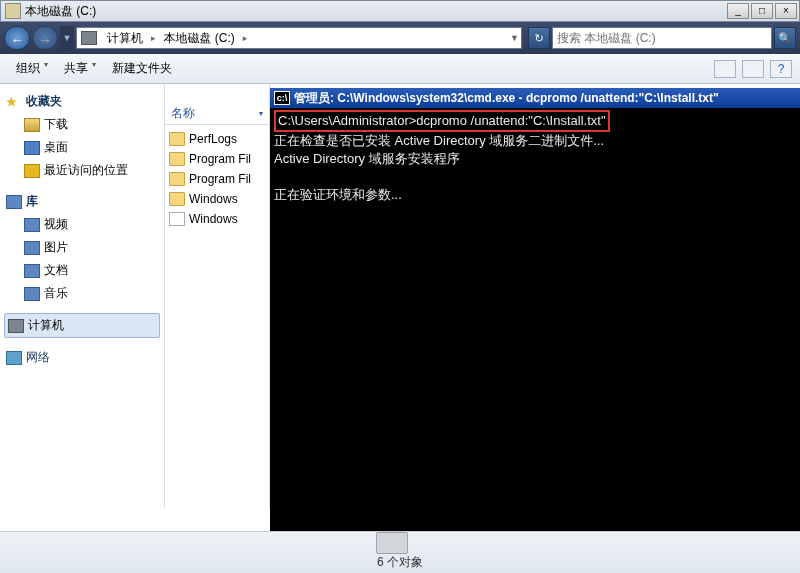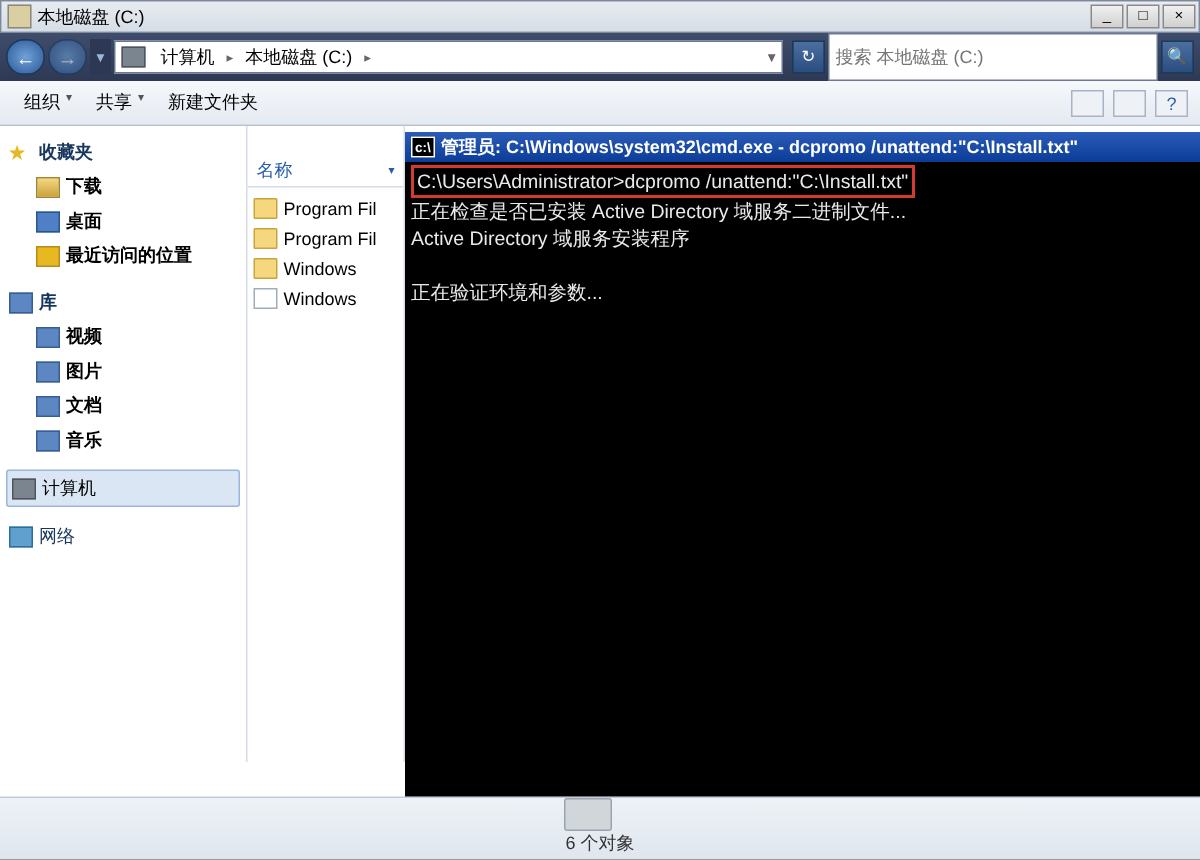--- a/index.html
+++ b/index.html
@@ -13,36 +13,36 @@
 
   
   .addrbar { height: 32px; background: linear-gradient(#3f4c6b,#2d3954); display: flex; align-items: center; padding: 3px 4px; gap: 2px; }
   .navbtn { width: 26px; height: 24px; border-radius: 13px; background: radial-gradient(#6fa2d8,#2c5797); border: 1px solid #1a3a5a; display: flex; align-items: center; justify-content: center; color: #fff; font-size: 13px; cursor: pointer; }
   .navbtn.fwd { opacity: .6; }
   .navdrop { width: 14px; height: 24px; background: #2d3954; color: #9cb5d8; text-align: center; font-size: 9px; line-height: 24px; }
   .breadcrumb { flex: 1; height: 22px; background: #fff; border: 1px solid #6b7893; display: flex; align-items: center; font-size: 12px; margin-right: 4px; }
   .breadcrumb .seg { padding: 0 6px; height: 100%; display: flex; align-items: center; }
   .breadcrumb .chev { color: #666; font-size: 9px; padding: 0 2px; }
   .refreshbtn, .gobtn { width: 22px; height: 22px; background: linear-gradient(#4a6fa0,#2a4e80); border: 1px solid #1a3a5a; color: #fff; font-size: 11px; text-align: center; line-height: 20px; }
-  .searchbox { width: 220px; height: 32px; background: #fff; border: 1px solid #6b7893; display: flex; align-items: center; padding: 0 4px; font-size: 12px; color: #888; }
+  .searchbox { width: 220px; height: 22px; background: #fff; border: 1px solid #6b7893; display: flex; align-items: center; padding: 0 4px; font-size: 12px; color: #888; }
   .searchbox input { border: none; outline: none; width: 100%; font-size: 12px; }
 
   
   .toolbar { height: 30px; background: linear-gradient(#f6f8fb,#e4eaf2); border-bottom: 1px solid #b6c0cf; display: flex; align-items: center; padding: 0 8px; font-size: 12px; }
   .toolbtn { padding: 3px 8px; display: flex; cursor: pointer; }
   .toolbtn .dd { font-size: 8px; margin-left: 4px; color: #555; }
   .toolbar .right { margin-left: auto; display: flex; gap: 6px; }
   .smallicon { width: 22px; height: 18px; border: 1px solid #a8b4c4; background: #eef2f7; }
 
   
   .main { display: flex; height: 424px; }
   .sidebar { width: 165px; border-right: 1px solid #d6dde6; padding: 6px 4px; overflow: hidden; font-size: 12px; }
   .side-group { margin-bottom: 8px; }
   .side-head { display: flex; align-items: center; font-weight: bold; padding: 3px 2px; color: #17365d; }
-  .side-item { display: flex; align-items: center; padding: 3px 2px 3px 20px; cursor: pointer; font-weight: bold; }
+  .side-item { display: flex; align-items: center; padding: 3px 2px 3px 20px; cursor: pointer; }
   .side-item.selected { background: #dbe6f5; border: 1px solid #9ab6da; border-radius: 2px; padding-left: 19px; }
   .folder-ic { width: 16px; height: 14px; margin-right: 4px; }
   .ic-star { color: #e6b822; }
   .ic-folder { background: #f5d77f; border: 1px solid #c9a33c; border-radius: 1px; }
   .ic-down { background: linear-gradient(#f5d77f,#c9a33c); border: 1px solid #a7852e; }
   .ic-desk { background: #4f7fc4; border: 1px solid #2a5492; }
   .ic-recent { background: #e6b822; border: 1px solid #b78a1a; }
   .ic-lib { background: #5c87c3; border: 1px solid #395d92; }
   .ic-comp { background: #7a8590; border: 1px solid #4d565f; }
   .ic-net { background: #5fa0cf; border: 1px solid #2e6e9a; }
@@ -174,20 +174,24 @@
   </div>
 
   <div class="filecol">
     <div class="colhead">
       <span>名称</span>
       <span class="dd">▾</span>
     </div>
     <div class="filelist">
       <div class="fileitem">
           <div class="folder-ic ic-folder"></div>
+          <span>PerfLogs</span>
+        </div>
+      <div class="fileitem">
+          <div class="folder-ic ic-folder"></div>
           <span>Program Fil</span>
         </div>
       <div class="fileitem">
           <div class="folder-ic ic-folder"></div>
           <span>Program Fil</span>
         </div>
       <div class="fileitem">
           <div class="folder-ic ic-folder"></div>
           <span>Windows</span>
         </div>

